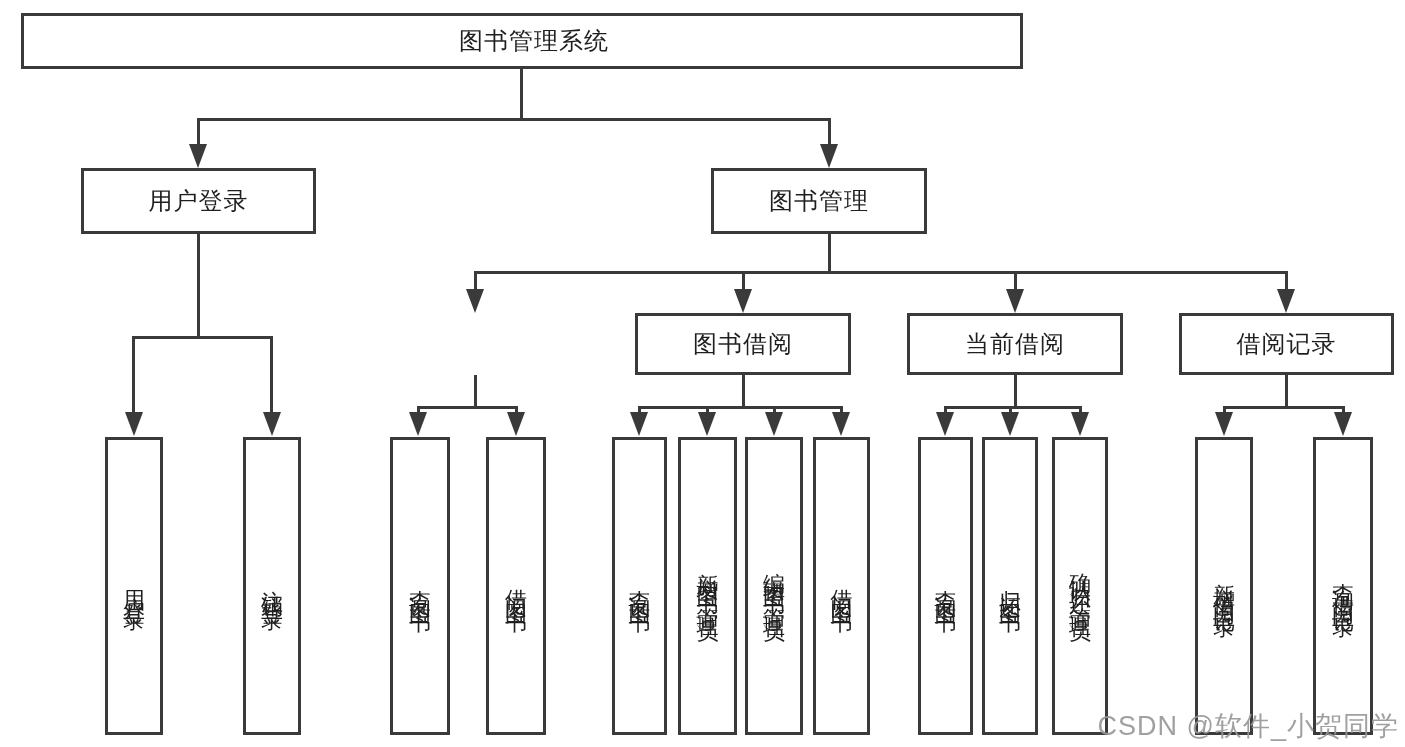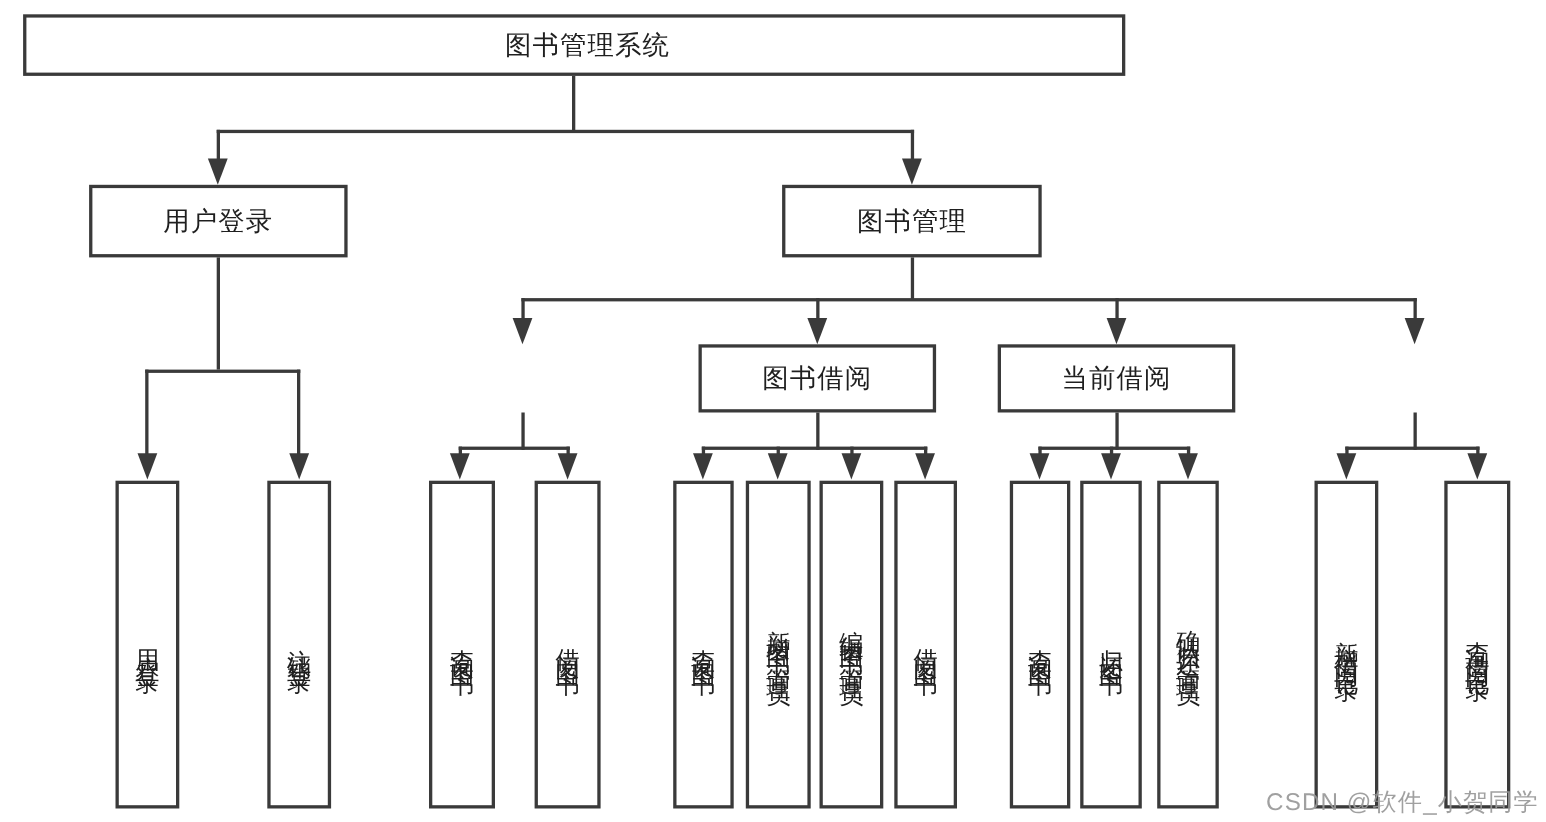--- a/index.html
+++ b/index.html
@@ -39,21 +39,21 @@
     position: absolute;
     width: 0; height: 0;
     border-left: 9px solid transparent;
     border-right: 9px solid transparent;
     border-top: 24px solid #3a3a3a;
   }
   .watermark {
     position: absolute;
     right: 6px;
     bottom: 3px;
-    font-size: 22px;
+    font-size: 27px;
     color: rgba(152,152,152,0.92);
     letter-spacing: 1px;
     white-space: nowrap;
     z-index: 10;
   }
 </style>
 </head>
 <body>
 
 <div class="canvas">
@@ -65,21 +65,21 @@
   <div class="vline" style="left:520px; top:69px; height:51px;"></div>
   <div class="hline" style="left:197px; top:118px; width:634px;"></div>
   <div class="vline" style="left:197px; top:118px; height:30px;"></div>
   <div class="arrow" style="left:189px; top:144px;"></div>
   <div class="vline" style="left:828px; top:118px; height:30px;"></div>
   <div class="arrow" style="left:820px; top:144px;"></div>
 
   <div class="box" style="left:81px; top:168px; width:235px; height:66px;">
     <span class="hlabel">用户登录</span>
   </div>
-  <div class="box" style="left:711px; top:168px; width:236px; height:66px;">
+  <div class="box" style="left:711px; top:168px; width:216px; height:66px;">
     <span class="hlabel">图书管理</span>
   </div>
 
   <div class="vline" style="left:197px; top:234px; height:102px;"></div>
   <div class="hline" style="left:132px; top:336px; width:141px;"></div>
   <div class="vline" style="left:132px; top:336px; height:78px;"></div>
   <div class="arrow" style="left:125px; top:412px;"></div>
   <div class="vline" style="left:270px; top:336px; height:78px;"></div>
   <div class="arrow" style="left:263px; top:412px;"></div>
 
@@ -92,20 +92,23 @@
   <div class="vline" style="left:1014px; top:271px; height:20px;"></div>
   <div class="arrow" style="left:1006px; top:289px;"></div>
   <div class="vline" style="left:1285px; top:271px; height:20px;"></div>
   <div class="arrow" style="left:1277px; top:289px;"></div>
 
   <div class="box" style="left:907px; top:313px; width:216px; height:62px;">
     <span class="hlabel">当前借阅</span>
   </div>
   <div class="box" style="left:635px; top:313px; width:216px; height:62px;">
     <span class="hlabel">图书借阅</span>
+  </div>
+  <div class="box" style="left:1179px; top:313px; width:215px; height:62px;">
+    <span class="hlabel">借阅记录</span>
   </div>
 
   <div class="vline" style="left:474px; top:375px; height:34px;"></div>
   <div class="vline" style="left:742px; top:375px; height:34px;"></div>
   <div class="vline" style="left:1014px; top:375px; height:34px;"></div>
   <div class="vline" style="left:1285px; top:375px; height:34px;"></div>
 
   <div class="hline" style="left:417px; top:406px; width:101px;"></div>
   <div class="hline" style="left:638px; top:406px; width:205px;"></div>
   <div class="hline" style="left:944px; top:406px; width:138px;"></div>

